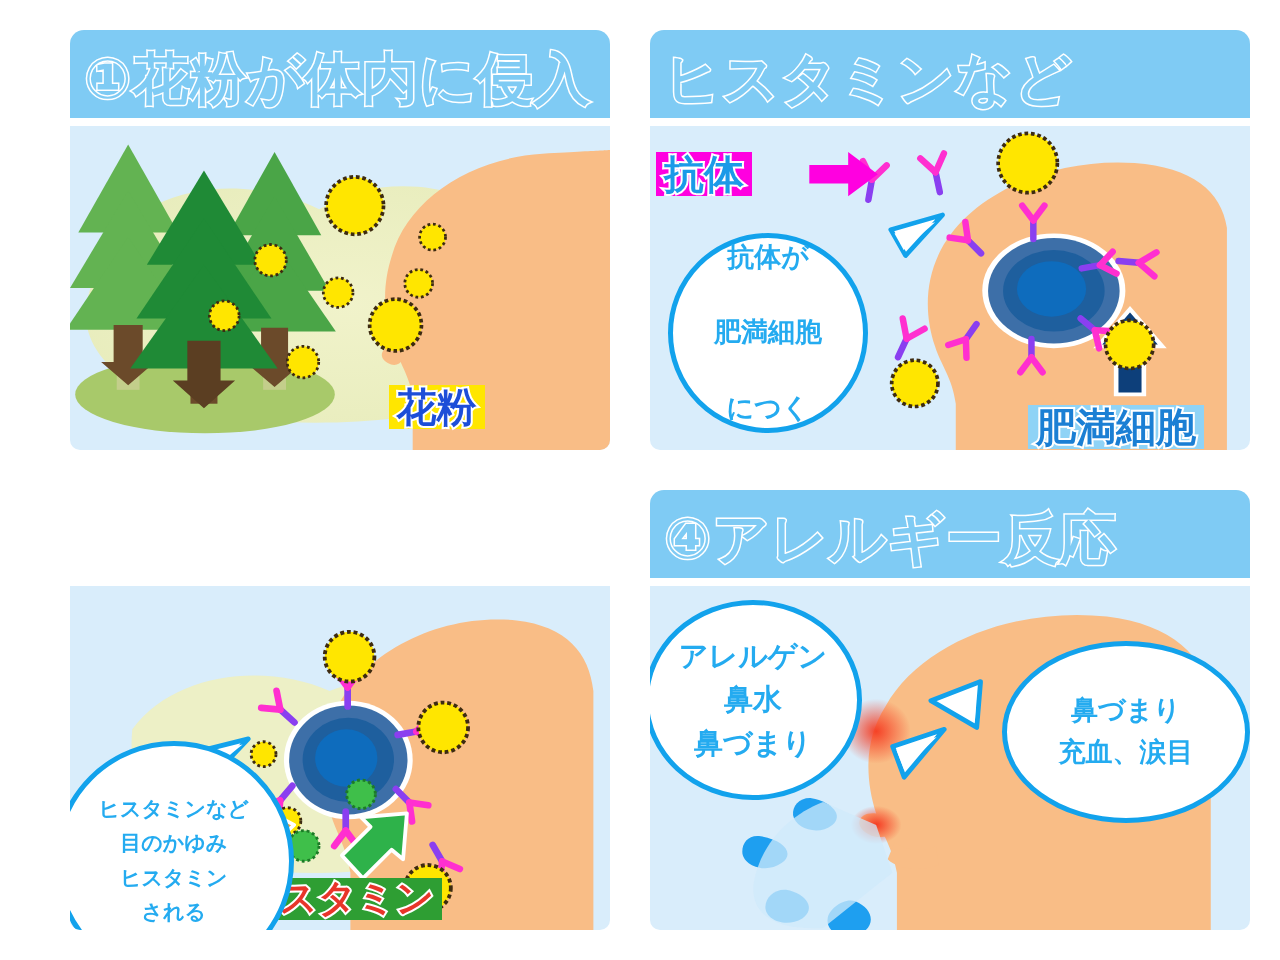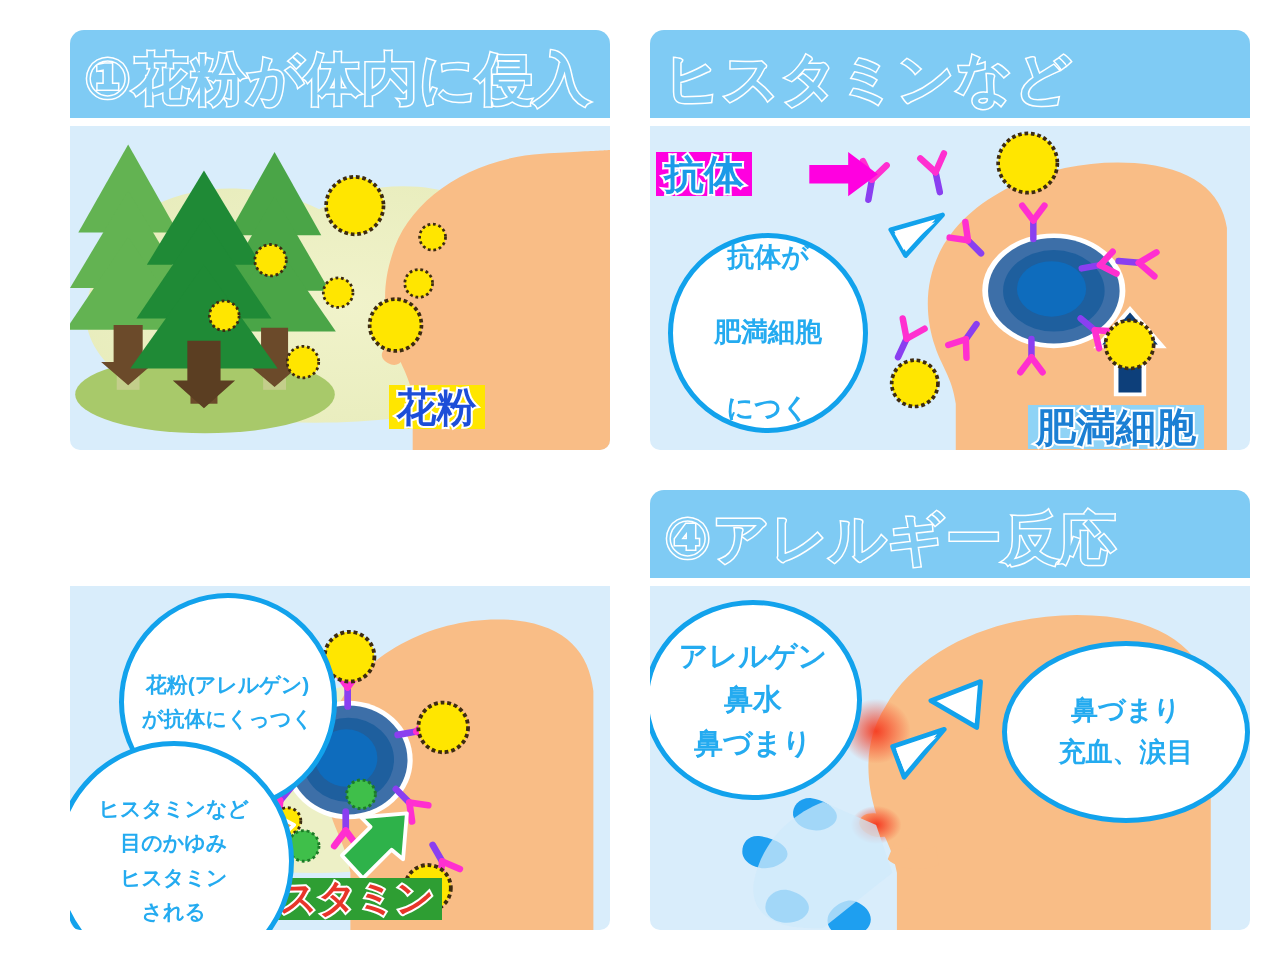--- a/index.html
+++ b/index.html
@@ -411,24 +411,20 @@
               </g>
             <g>
                 <circle cx="160" cy="330" r="18" fill="#3fbf4a" stroke="#1d7a27" stroke-width="3" stroke-dasharray="3 3"></circle>
               </g>
             <g>
                 <circle cx="282" cy="218" r="15" fill="#3fbf4a" stroke="#1d7a27" stroke-width="3" stroke-dasharray="3 3"></circle>
               </g>
           </svg>
         </div>
 
-        <div class="bubble round" style="left:9%;top:2%;width:218px;height:218px;font-size:21px;line-height:1.6;">
-          <span class="ln">花粉(アレルゲン)</span>
-          <span class="ln">が抗体にくっつく</span>
-        </div>
 
         <div class="bubble round" style="left:-3%;top:45%;width:240px;height:240px;font-size:21px;line-height:1.65;">
           <span class="ln">ヒスタミンなど</span>
           <span class="ln">目のかゆみ</span>
           <span class="ln">ヒスタミン</span>
           <span class="ln">される</span>
         </div>
         <div class="svgwrap">
           <svg viewBox="0 0 520 360">
             <polygon points="116,172 164,160 128,198" fill="#ffffff" stroke="#12a2ec" stroke-width="5" stroke-linejoin="round"></polygon>

